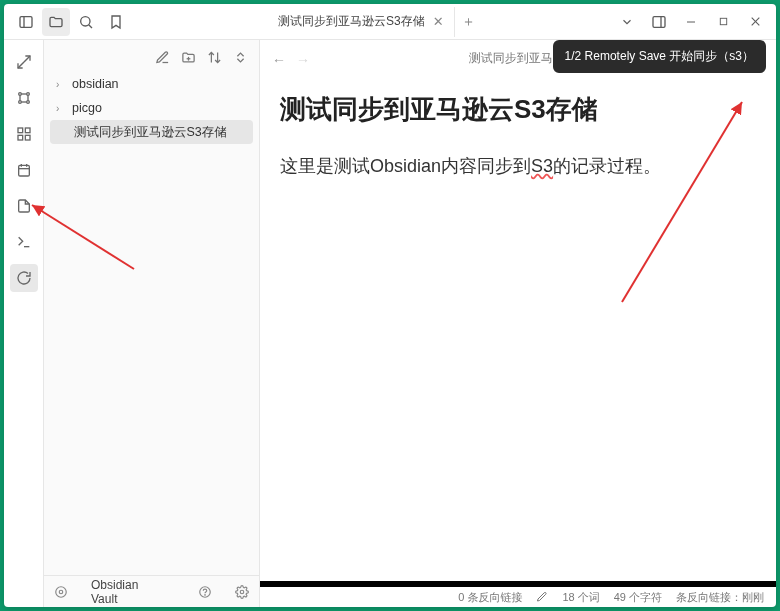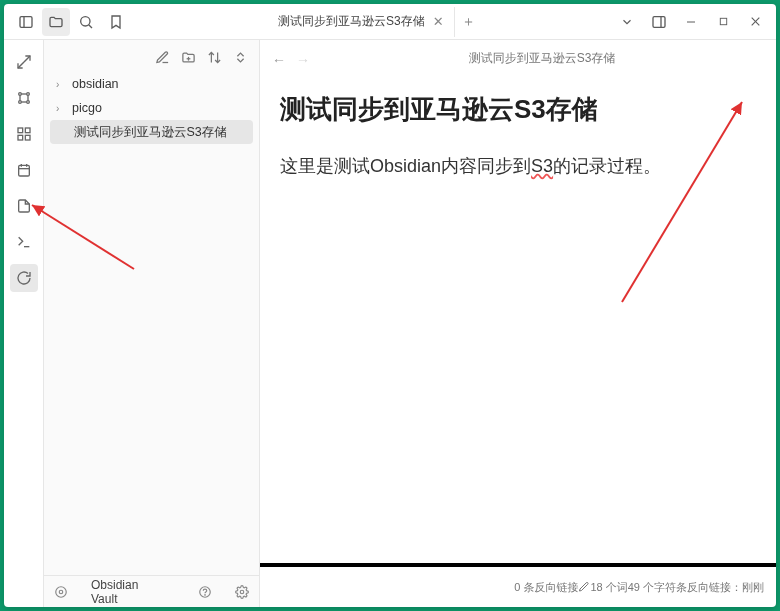--- a/index.html
+++ b/index.html
@@ -29,21 +29,21 @@
 .tree-file { padding-left: 24px; }
 .vault-footer { height: 32px; border-top: 1px solid #e6e6e6; display: flex; align-items: center; padding: 0 10px; font-size: 12px; color: #444; gap: 23px; justify-content: flex-end; }
 .vault-footer .spacer { flex: 1; }
 .vault-footer .vf-icon { color: #888; width: 16px; height: 16px; display:flex; align-items:center; justify-content:center; }
 .editor { flex: 1; display: flex; flex-direction: column; }
 .editor-nav { height: 36px; display: flex; align-items: center; padding: 0 12px; gap: 10px; color: #999; font-size: 14px; }
 .breadcrumb { flex: 1; text-align: center; font-size: 12px; color: #777; }
 .editor-content { flex: 1; padding: 16px 20px; overflow: auto; }
 .editor-content h1 { font-size: 26px; font-weight: 700; color: #222; margin-bottom: 24px; }
 .editor-content p { font-size: 18px; color: #333; line-height: 1.7; }
-.statusbar { height: 44px; border-top: 4px solid #000000; display: flex; align-items: center; justify-content: flex-end; padding: 0 12px; font-size: 11px; color: #777; }
+.statusbar { height: 26px; border-top: 6px solid #000000; display: flex; align-items: center; justify-content: flex-end; padding: 0 12px; gap: 14px; font-size: 11px; color: #777; }
 .statusbar .sb-item { display: flex; align-items: center; gap: 4px; }
 .toasts { position: absolute; top: 36px; right: 10px; display: flex; flex-direction: column; gap: 8px; }
 .toast { background: #2b2b2b; color: #fff; font-size: 12px; padding: 8px 12px; border-radius: 6px; white-space: nowrap; }
 .arrow { position: absolute; pointer-events: none; }
 svg { display: block; }
 .underline-red { text-decoration: underline wavy #e55; }
 </style>
 </head>
 <body>
 
@@ -260,20 +260,21 @@
             </svg>
           </div>
         <div class="sb-item">18 个词</div>
         <div class="sb-item">49 个字符</div>
         <div class="sb-item">条反向链接：刚刚</div>
       </div>
     </div>
   </div>
 
   <div class="toasts">
+    <div class="toast">1/2 Remotely Save 开始同步（s3）</div>
   </div>
 
   <svg class="arrow" style="top:88px; left:608px;" width="160" height="220" viewBox="0 0 160 220">
     <defs>
         <marker id="ah1" markerWidth="8" markerHeight="8" refX="6" refY="3" orient="auto">
           <path d="M0,0 L6,3 L0,6 Z" fill="#e03131"></path>
         </marker>
       </defs>
     <line x1="10" y1="210" x2="130" y2="10" stroke="#e03131" stroke-width="2" marker-end="url(#ah1)"></line>
   </svg>

